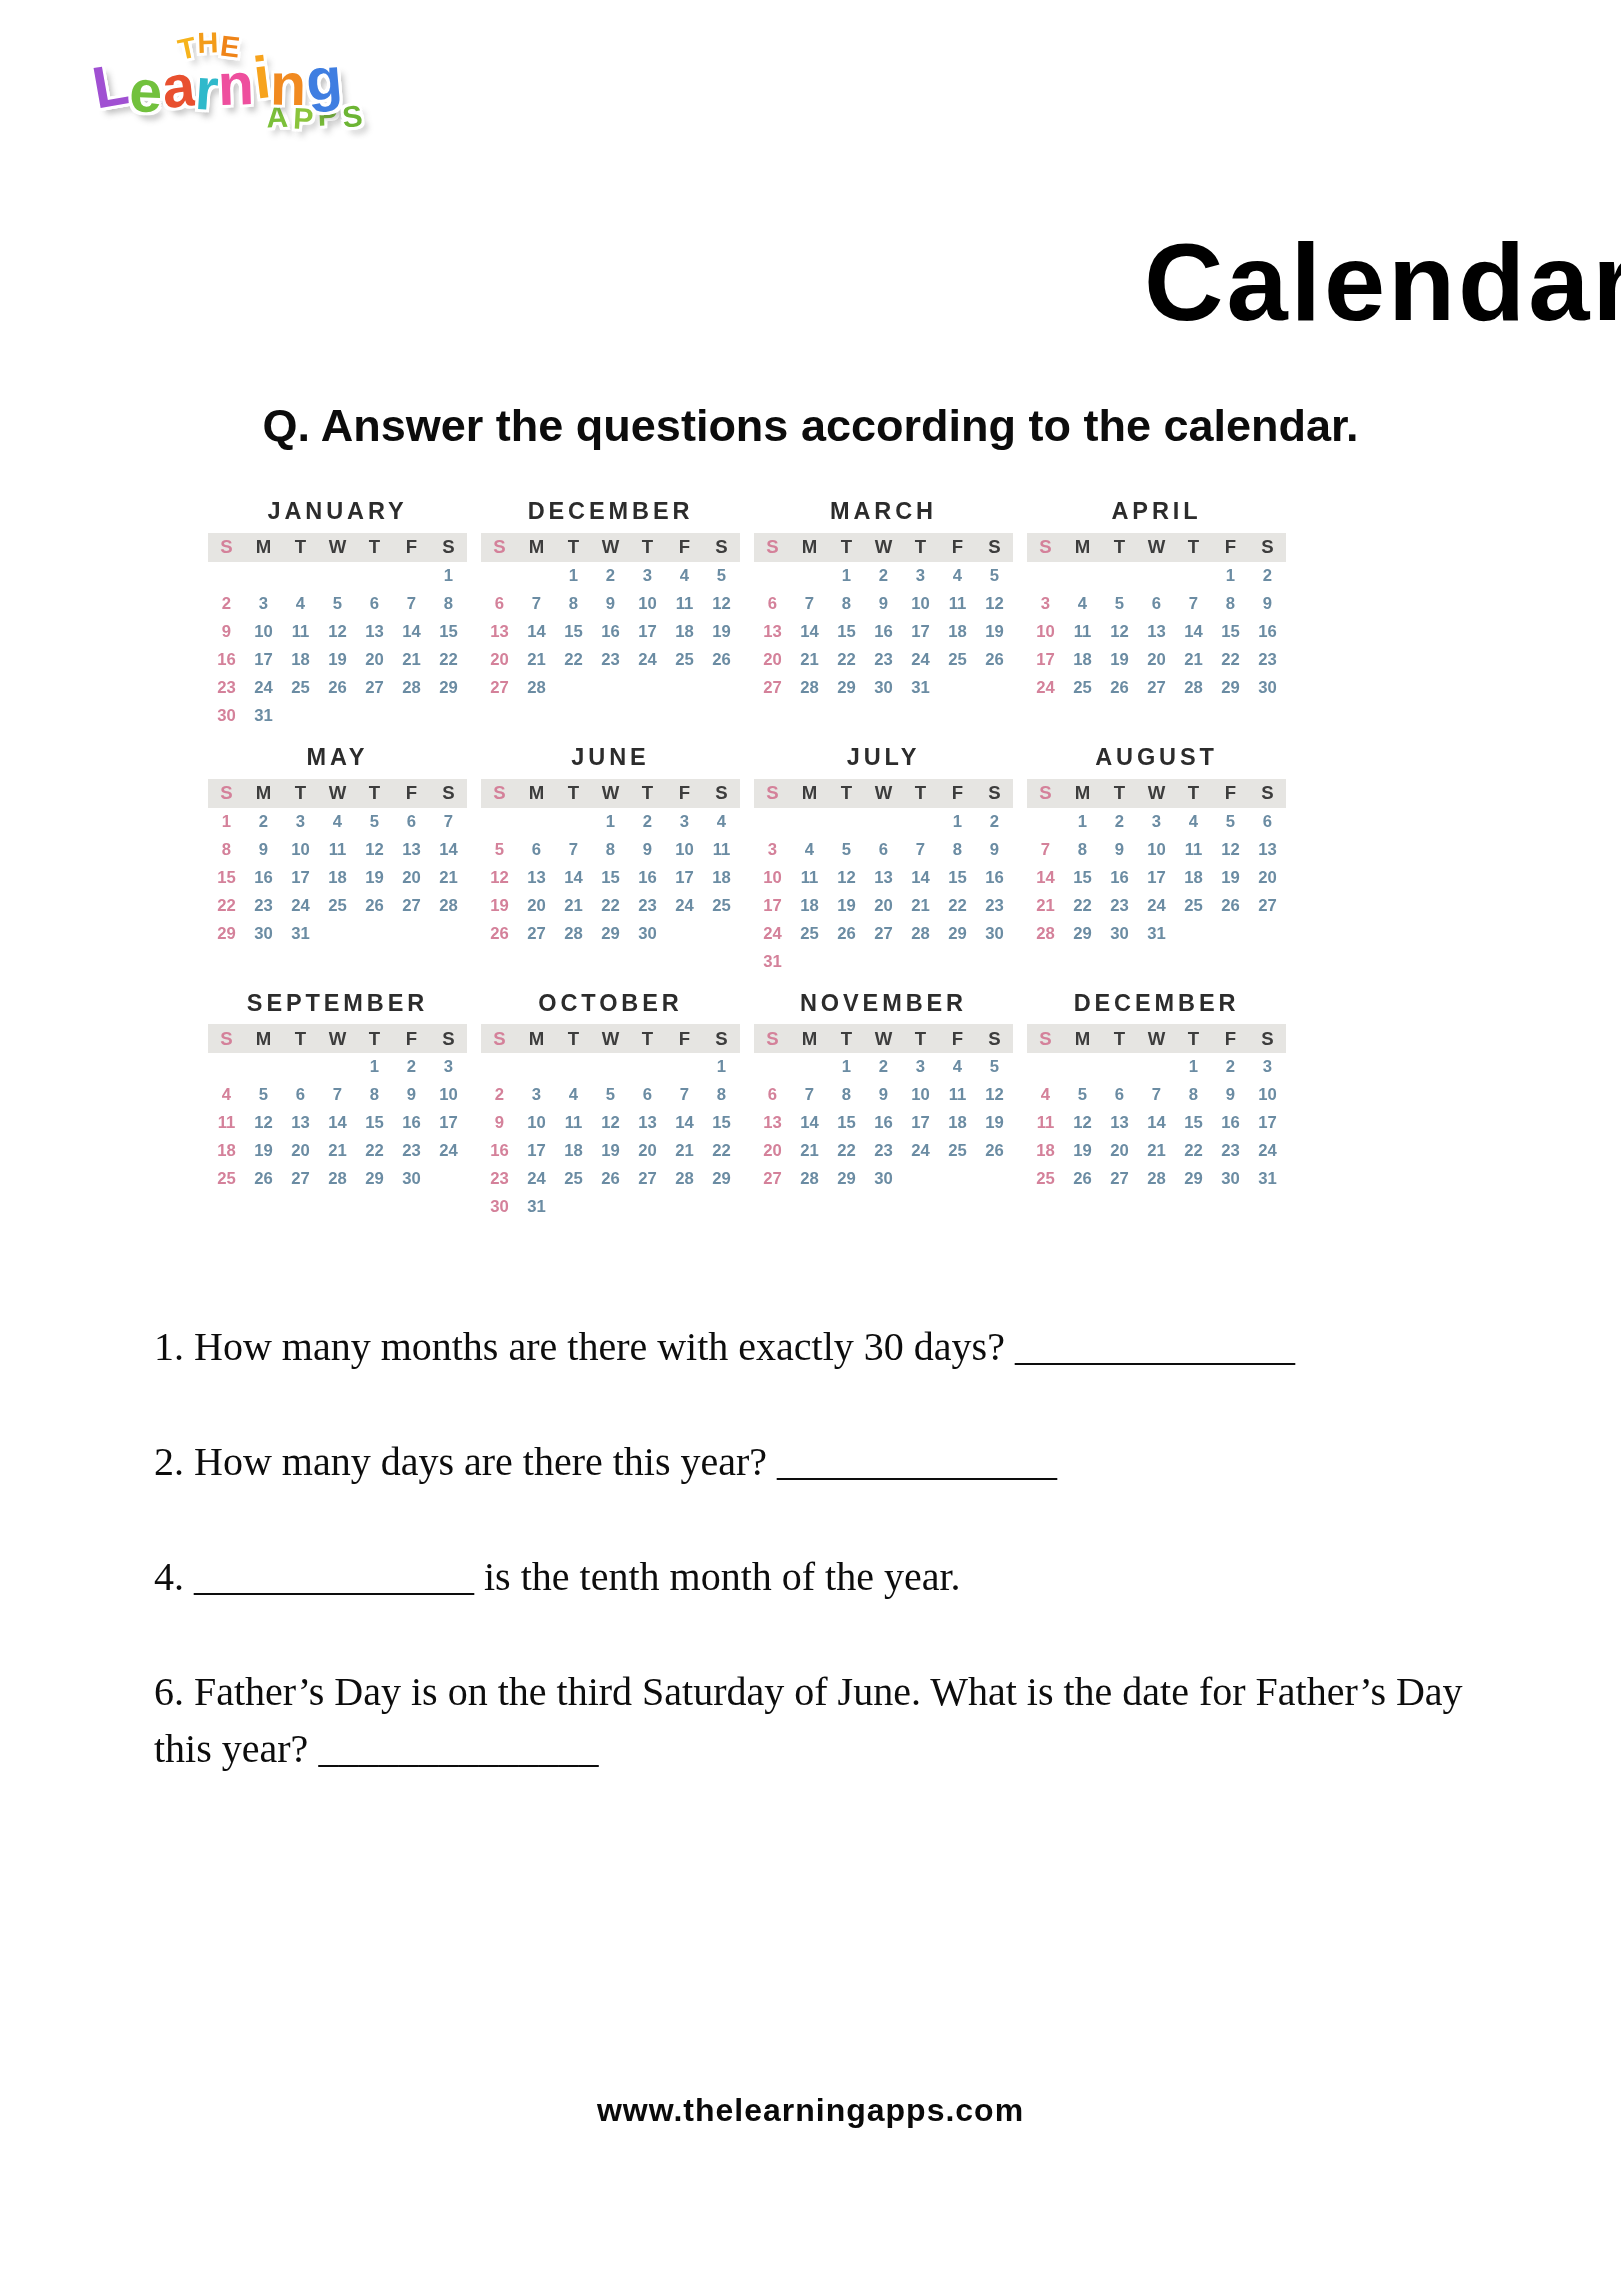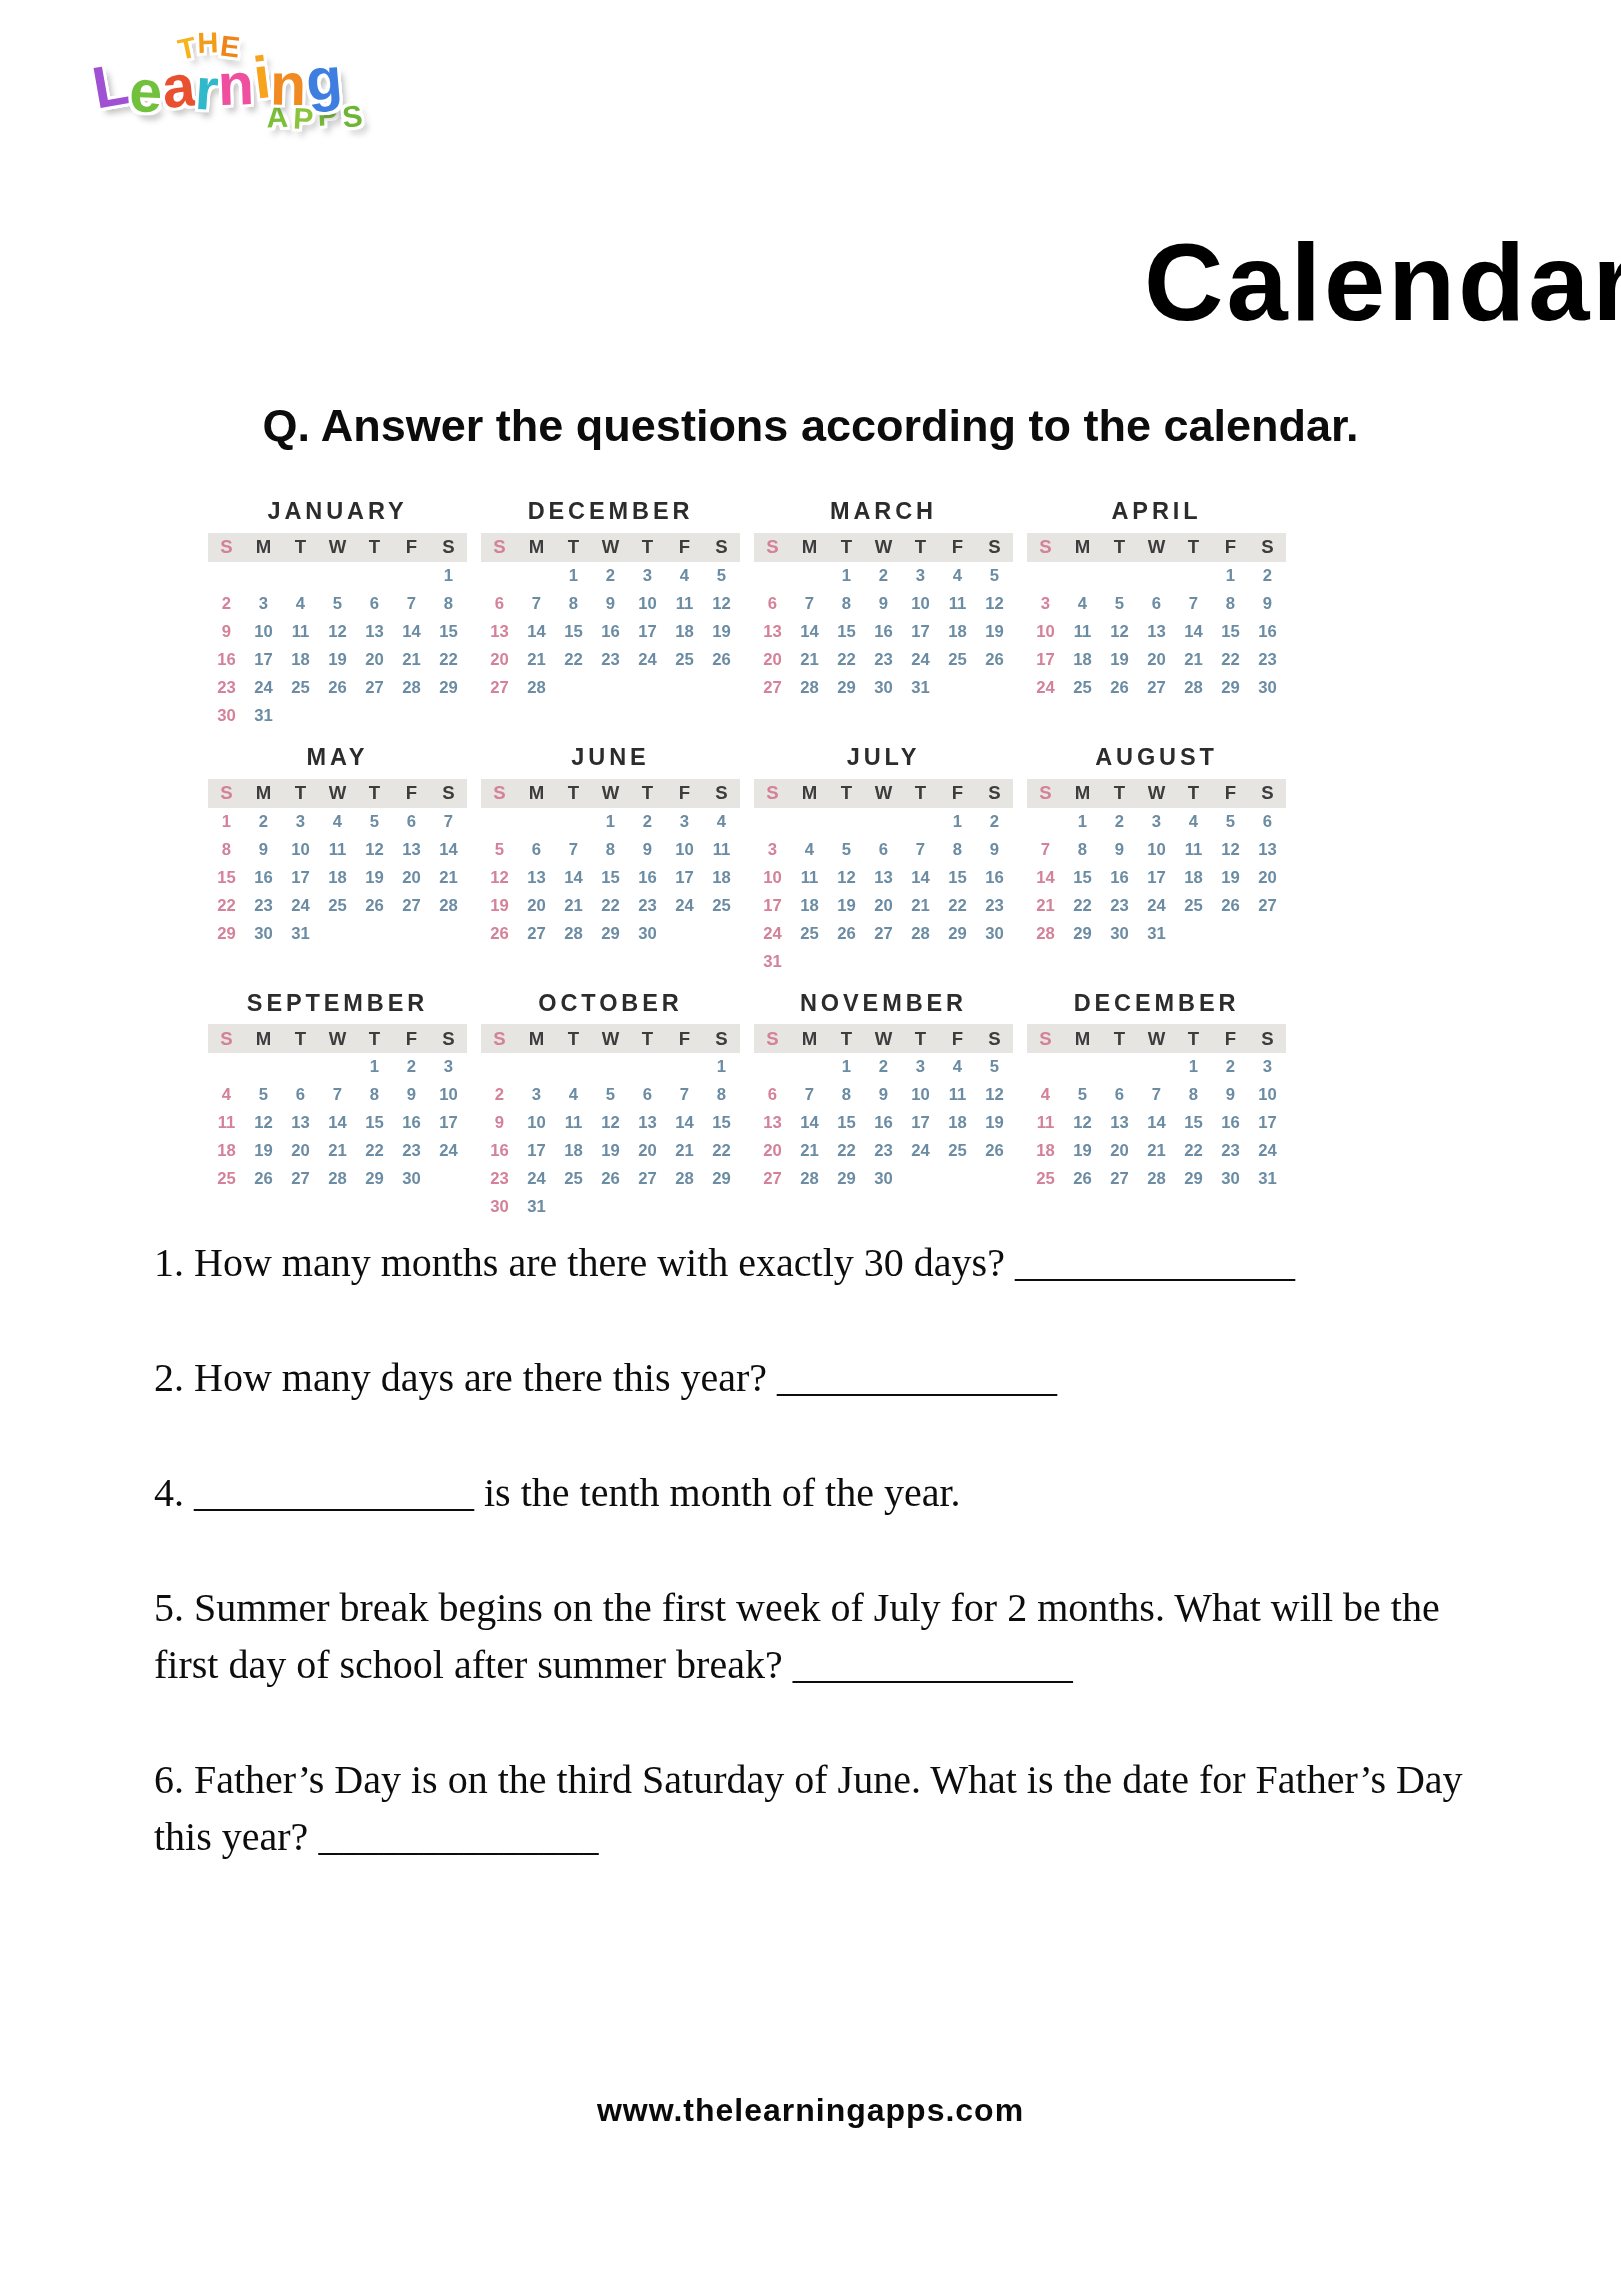--- a/index.html
+++ b/index.html
@@ -118,21 +118,21 @@
     font-size: 16.7px;
     font-weight: bold;
     color: var(--wk, #6b8ca3);
   }
   .day.sun { color: var(--sun, #d4819a); }
 
   
   .questions {
     position: absolute;
     left: 154px;
-    top: 1234px;
+    top: 1318px;
     width: 1323px;
     font-family: "Liberation Serif", serif;
     font-size: 40px;
     color: #0d0d0d;
   }
   .question { margin: 0 0 58px 0; line-height: 57px; }
   .question:nth-child(5) { margin-bottom: 23.5px; }
   .question:last-child { margin-bottom: 0; }
 
   
@@ -783,20 +783,19 @@
           <span class="day">30</span>
           <span class="day">31</span>
         </div>
   </div>
 </div>
 
   <div class="questions">
       <p class="question">1. How many months are there with exactly 30 days? ______________</p>
       <p class="question">2. How many days are there this year? ______________</p>
       <p class="question">4. ______________ is the tenth month of the year.</p>
-      <p class="question">5. Summer break begins on the first week of July for 2 months. What will be the first day of school after summer break? ______________</p>
       <p class="question">6. Father’s Day is on the third Saturday of June. What is the date for Father’s Day this year? ______________</p>
     </div>
 
   <div class="footer">www.thelearningapps.com</div>
 
 </div>
 
 
 </body></html>

